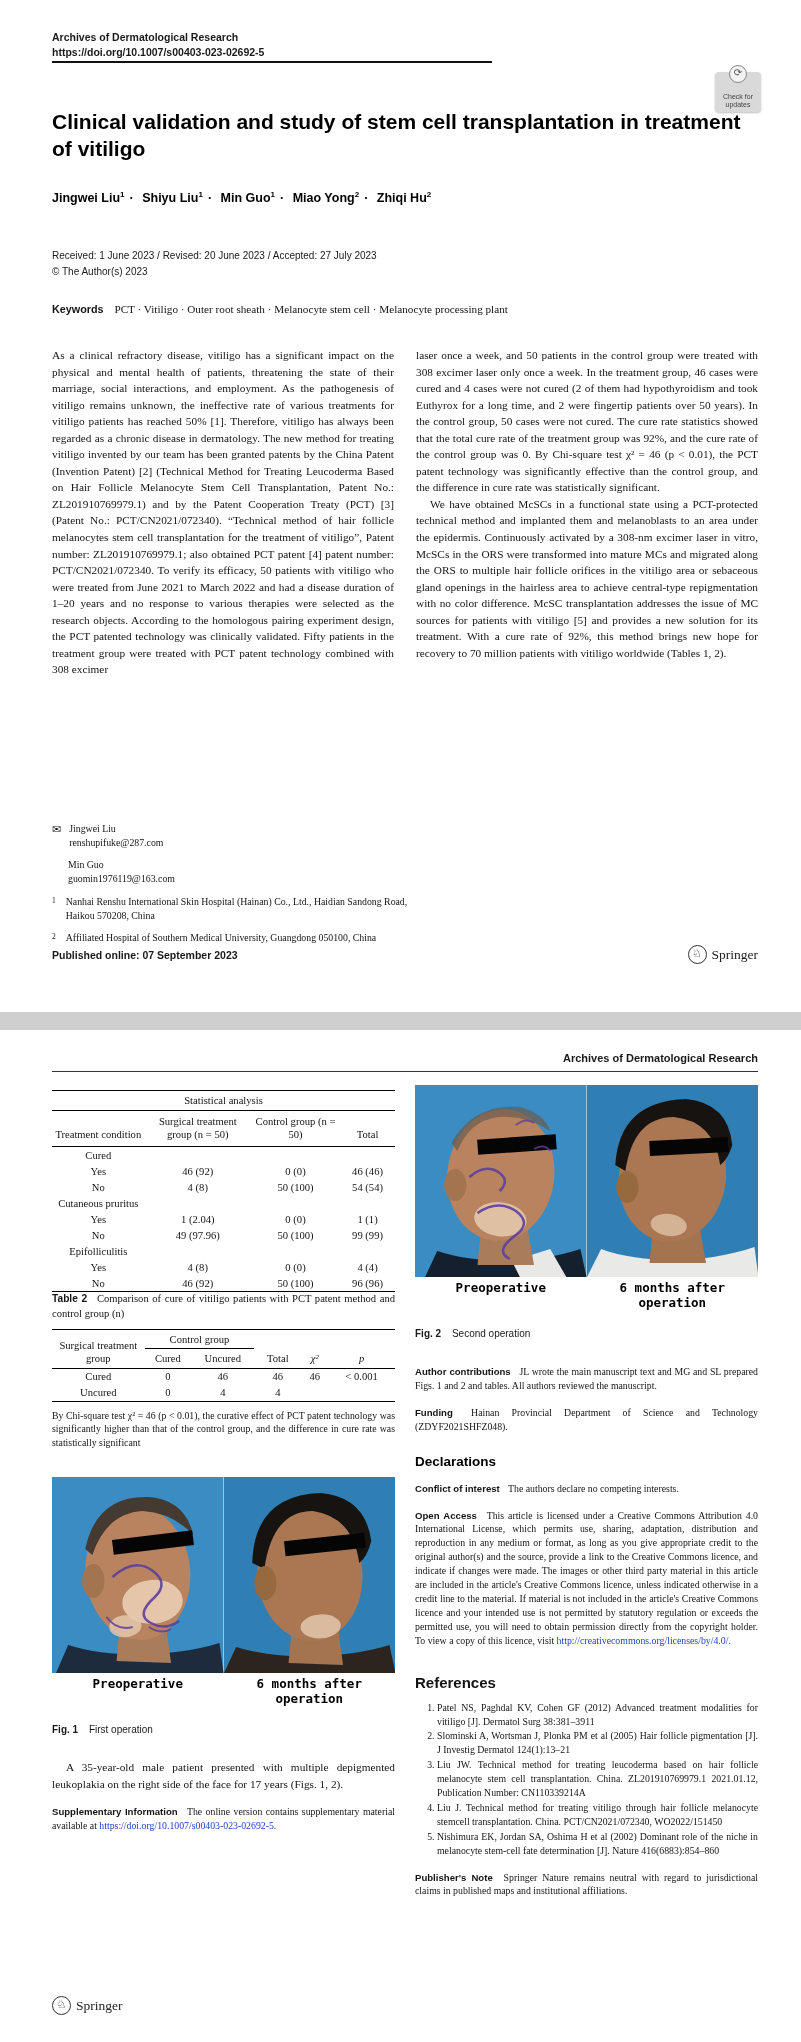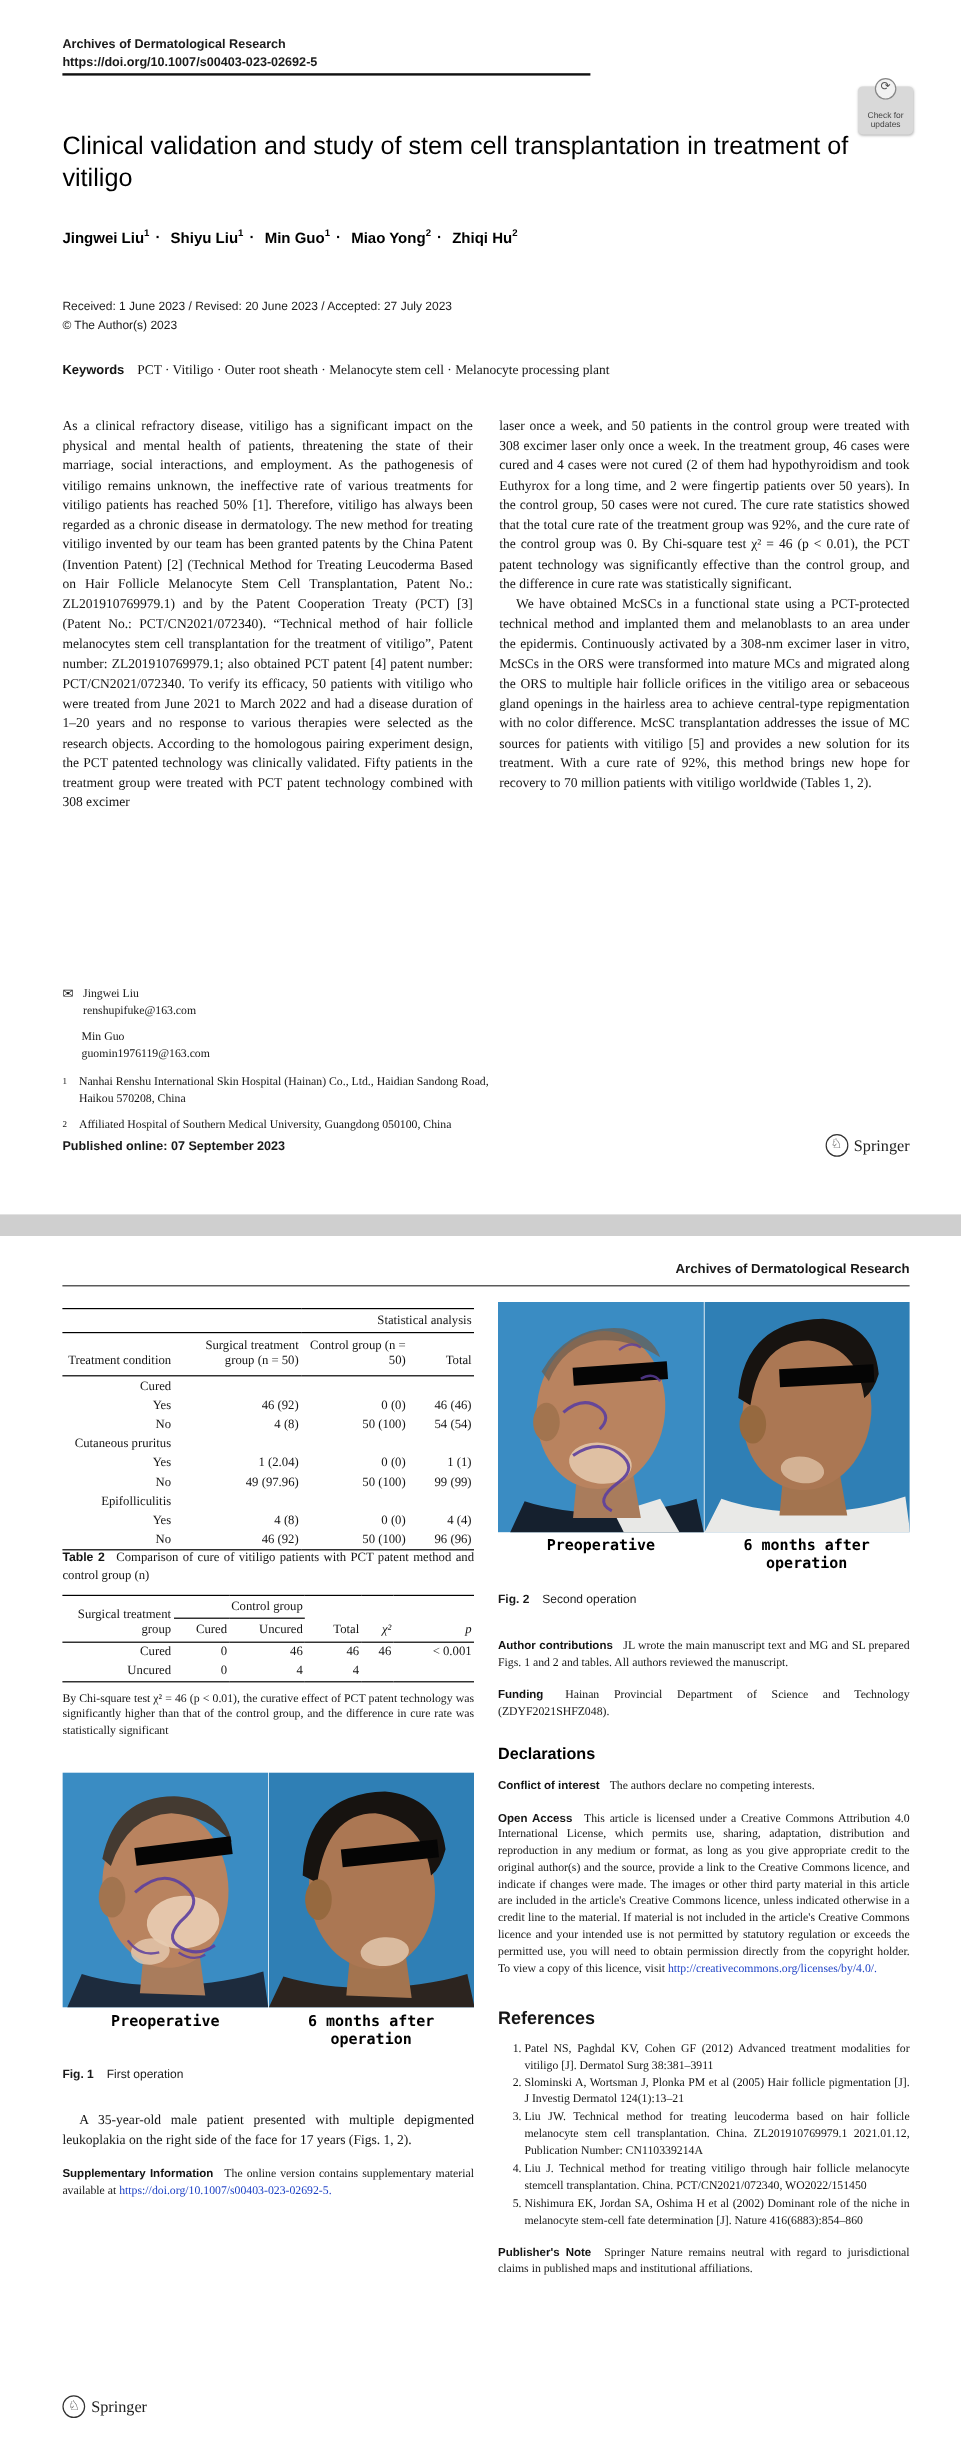--- a/index.html
+++ b/index.html
@@ -18,21 +18,21 @@
   .check-badge{position:absolute;top:72px;right:40px;width:46px;height:40px;background:#d9d9d9;
                border-radius:4px;box-shadow:0 1px 2px rgba(0,0,0,.25);display:flex;flex-direction:column;
                align-items:center;justify-content:flex-end;padding-bottom:3px;box-sizing:border-box;cursor:pointer;}
   .cfu-ic{position:absolute;top:-7px;left:50%;transform:translateX(-50%);width:16px;height:16px;
           border-radius:50%;background:#f2f2f2;border:1.5px solid #888;font-size:10px;line-height:14px;
           text-align:center;color:#555;font-family:"DejaVu Sans",sans-serif;}
   .cfu-tx{font-family:"Liberation Sans",sans-serif;font-size:7px;color:#444;text-align:center;
           line-height:1.15;width:40px;}
 
   .title{position:absolute;top:108px;left:52px;width:700px;font-family:"Liberation Sans",sans-serif;
-         font-size:21px;font-weight:normal;line-height:1.3;color:#000;}
+         font-size:21px;font-weight:bold;line-height:1.3;color:#000;}
   .authors{position:absolute;top:190px;left:52px;font-family:"Liberation Sans",sans-serif;
            font-size:12.5px;font-weight:bold;color:#000;}
   .authors sup{font-size:8px;}
   .authors .dot{margin:0 5px;font-weight:bold;}
   .meta{position:absolute;top:248px;left:52px;font-family:"Liberation Sans",sans-serif;
         font-size:10px;line-height:1.55;color:#1a1a1a;}
   .kw{position:absolute;top:303px;left:52px;width:700px;font-size:11.2px;}
   .kw b{font-family:"Liberation Sans",sans-serif;font-size:10.8px;margin-right:8px;}
 
   
@@ -59,21 +59,21 @@
   .rhead{position:absolute;top:22px;right:43px;font-family:"Liberation Sans",sans-serif;
          font-size:11px;font-weight:bold;color:#1a1a1a;}
   .rhead-rule{position:absolute;top:41px;left:52px;width:706px;border-top:1px solid #333;}
   .p2col-l{position:absolute;top:60px;left:52px;width:343px;}
   .p2col-r{position:absolute;top:55px;left:415px;width:343px;}
 
   .tcap{font-size:10.6px;line-height:1.4;text-align:justify;margin-bottom:7px;}
   .tcap b{font-family:"Liberation Sans",sans-serif;font-size:10.2px;margin-right:6px;}
   table.tbl{width:100%;border-collapse:collapse;font-size:10.6px;border-top:1.2px solid #000;
             border-bottom:1.2px solid #000;}
-  table.tbl td,table.tbl th{padding:2.5px 2px;text-align:right;font-weight:normal;vertical-align:bottom;}
+  table.tbl td,table.tbl th{padding:2.5px 2px;text-align:center;font-weight:normal;vertical-align:bottom;}
   tr.subhead td{border-bottom:1px solid #000;padding:4px 2px;}
   tr.hdr th{border-bottom:1px solid #000;padding:4px 2px 5px;line-height:1.25;}
   td.grp{padding-top:4px;}
   td.sub{padding-left:9px;}
   .t2 .cgrp{border-bottom:1px solid #000;}
   .t2 th{line-height:1.25;}
   .t2 tr.hdr2 th{border-bottom:1px solid #000;}
   .tfoot{font-size:9.8px;line-height:1.38;text-align:justify;margin-top:7px;}
 
   .figure{margin-top:28px;}
@@ -139,21 +139,21 @@
       <p>laser once a week, and 50 patients in the control group were treated with 308 excimer laser only once a week. In the treatment group, 46 cases were cured and 4 cases were not cured (2 of them had hypothyroidism and took Euthyrox for a long time, and 2 were fingertip patients over 50 years). In the control group, 50 cases were not cured. The cure rate statistics showed that the total cure rate of the treatment group was 92%, and the cure rate of the control group was 0. By Chi-square test χ² = 46 (p &lt; 0.01), the PCT patent technology was significantly effective than the control group, and the difference in cure rate was statistically significant.</p>
       <p class="ind">We have obtained McSCs in a functional state using a PCT-protected technical method and implanted them and melanoblasts to an area under the epidermis. Continuously activated by a 308-nm excimer laser in vitro, McSCs in the ORS were transformed into mature MCs and migrated along the ORS to multiple hair follicle orifices in the vitiligo area or sebaceous gland openings in the hairless area to achieve central-type repigmentation with no color difference. McSC transplantation addresses the issue of MC sources for patients with vitiligo [5] and provides a new solution for its treatment. With a cure rate of 92%, this method brings new hope for recovery to 70 million patients with vitiligo worldwide (Tables 1, 2).</p>
     </div>
   </div>
 
   <div class="fnblock">
     <div class="corr">
       <span class="env">✉</span>
       <span>
         <span>Jingwei Liu</span><br>
-        <span>renshupifuke@163.com</span>
+        <span>renshupifuke@287.com</span>
       </span>
     </div>
     <div class="corr" style="padding-left:16px;">
       <span>
         <span>Min Guo</span><br>
         <span>guomin1976119@163.com</span>
       </span>
     </div>
     <div class="aff">
       <sup>1</sup>

